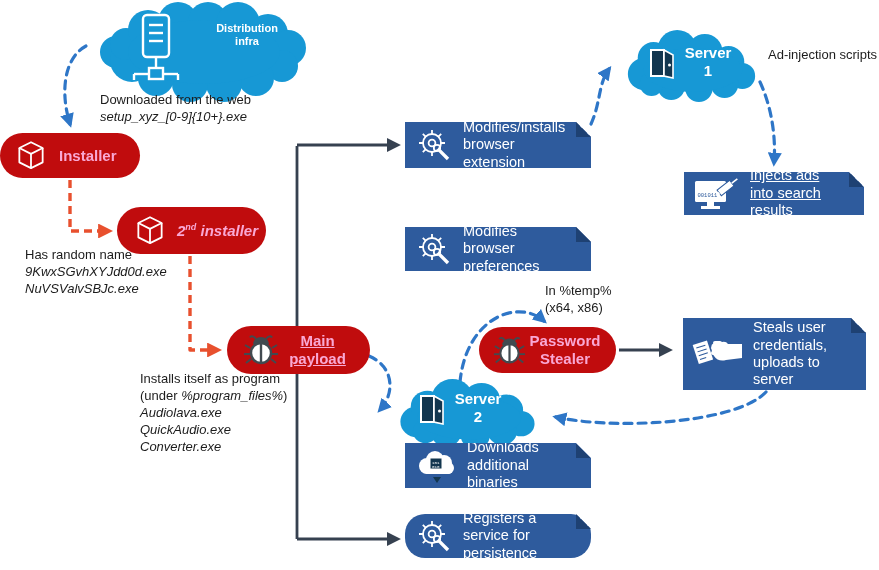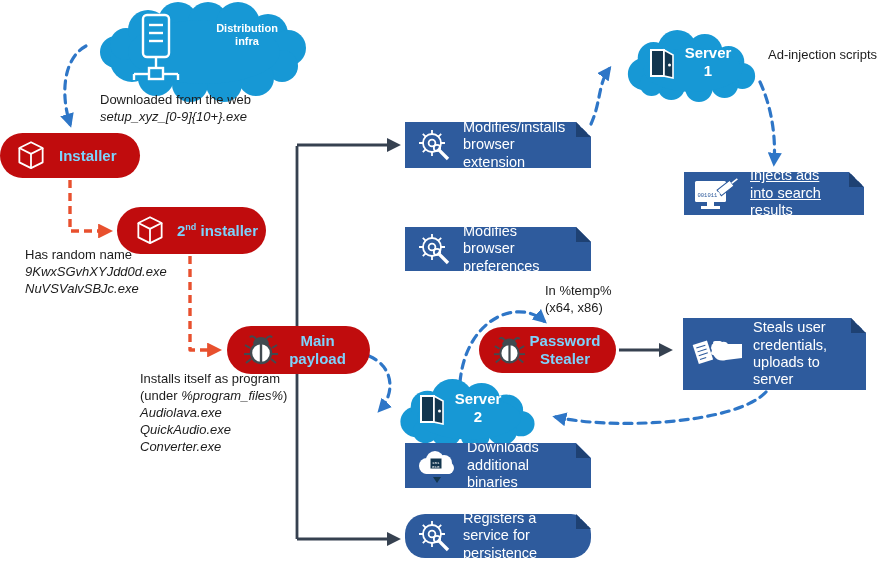--- a/index.html
+++ b/index.html
@@ -7,21 +7,21 @@
           font-family:"Liberation Sans",sans-serif;}
   
   #wires{position:absolute;left:0;top:0;width:879px;height:570px;z-index:1;}
   
   .cloud{position:absolute;z-index:2;}
   .cloud svg.puffs{position:absolute;left:0;top:0;}
   .cloud .clabel{position:absolute;color:#fff;font-weight:700;text-align:center;
                  white-space:pre-line;line-height:1.2;z-index:3;}
   .cloud .cicon{position:absolute;z-index:3;}
   
-  .pill{position:absolute;z-index:2;background:#C00C0D;border-radius:999px;color:#7dd3fc;
+  .pill{position:absolute;z-index:2;background:#C00C0D;border-radius:999px;color:#f9a8d4;
         display:flex;align-items:center;font-size:15px;font-weight:600;}
   .pill .plabel{white-space:pre-line;text-align:center;line-height:1.18;}
   .pill sup{font-size:9px;line-height:0;}
   
   .bbox{position:absolute;z-index:2;background:#2E5B9D;color:#fff;display:flex;
         align-items:center;gap:9px;padding:4px 24px 4px 9px;box-sizing:border-box;
         font-size:14.5px;line-height:1.2;
         clip-path:polygon(0 0,calc(100% - 15px) 0,100% 15px,100% 100%,0 100%);}
   .bbox .fold{position:absolute;top:0;right:0;width:15px;height:15px;
               background:linear-gradient(to bottom left,transparent 50%,#1E4173 50%);}
@@ -164,40 +164,40 @@
   </div>
 
   <div class="pill" style="left:117px;top:207px;width:149px;height:47px;">
     <svg style="margin-left:15px;" width="36" height="36" viewBox="0 0 34 34">
       <g stroke="#fff" stroke-width="1.7" fill="none" stroke-linejoin="round">
         <path d="M17,4 L28,9.5 L17,15 L6,9.5 Z"></path>
         <path d="M6,9.5 L6,23 L17,28.5 L17,15"></path>
         <path d="M28,9.5 L28,23 L17,28.5"></path>
       </g>
     </svg>
-    <div class="plabel" style="margin-left:9px;"><span>2</span><sup>nd</sup><span> installer</span></div>
+    <div class="plabel" style="margin-left:9px;font-style:italic;"><span>2</span><sup>nd</sup><span> installer</span></div>
   </div>
 
   <div class="pill" style="left:227px;top:326px;width:143px;height:48px;">
     <svg style="margin-left:16px;" width="36" height="36" viewBox="0 0 36 36">
       <g stroke="#414A50" stroke-width="2" fill="none">
         <path d="M13,7 C11,4 8,3.5 7,5.5"></path>
           <path d="M23,7 C25,4 28,3.5 29,5.5"></path>
         <line x1="7" y1="16" x2="2" y2="13"></line>
           <line x1="29" y1="16" x2="34" y2="13"></line>
         <line x1="7" y1="22" x2="1" y2="22"></line>
           <line x1="29" y1="22" x2="35" y2="22"></line>
         <line x1="8" y1="27" x2="3" y2="31"></line>
           <line x1="28" y1="27" x2="33" y2="31"></line>
       </g>
       <path d="M10,12 A8,7 0 0 1 26,12 L18,16 Z" fill="#414A50"></path>
       <circle cx="18" cy="21" r="10" fill="#fff" stroke="#414A50" stroke-width="2.4"></circle>
       <line x1="18" y1="9" x2="18" y2="31" stroke="#414A50" stroke-width="2.4"></line>
     </svg>
-    <div class="plabel" style="flex:1;margin-right:14px;">Main
+    <div class="plabel" style="flex:1;margin-right:14px;text-decoration:underline;">Main
 payload</div>
   </div>
 
   <div class="pill" style="left:479px;top:327px;width:137px;height:46px;">
     <svg style="margin-left:14px;" width="33" height="33" viewBox="0 0 36 36">
       <g stroke="#414A50" stroke-width="2" fill="none">
         <path d="M13,7 C11,4 8,3.5 7,5.5"></path>
           <path d="M23,7 C25,4 28,3.5 29,5.5"></path>
         <line x1="7" y1="16" x2="2" y2="13"></line>
           <line x1="29" y1="16" x2="34" y2="13"></line>

